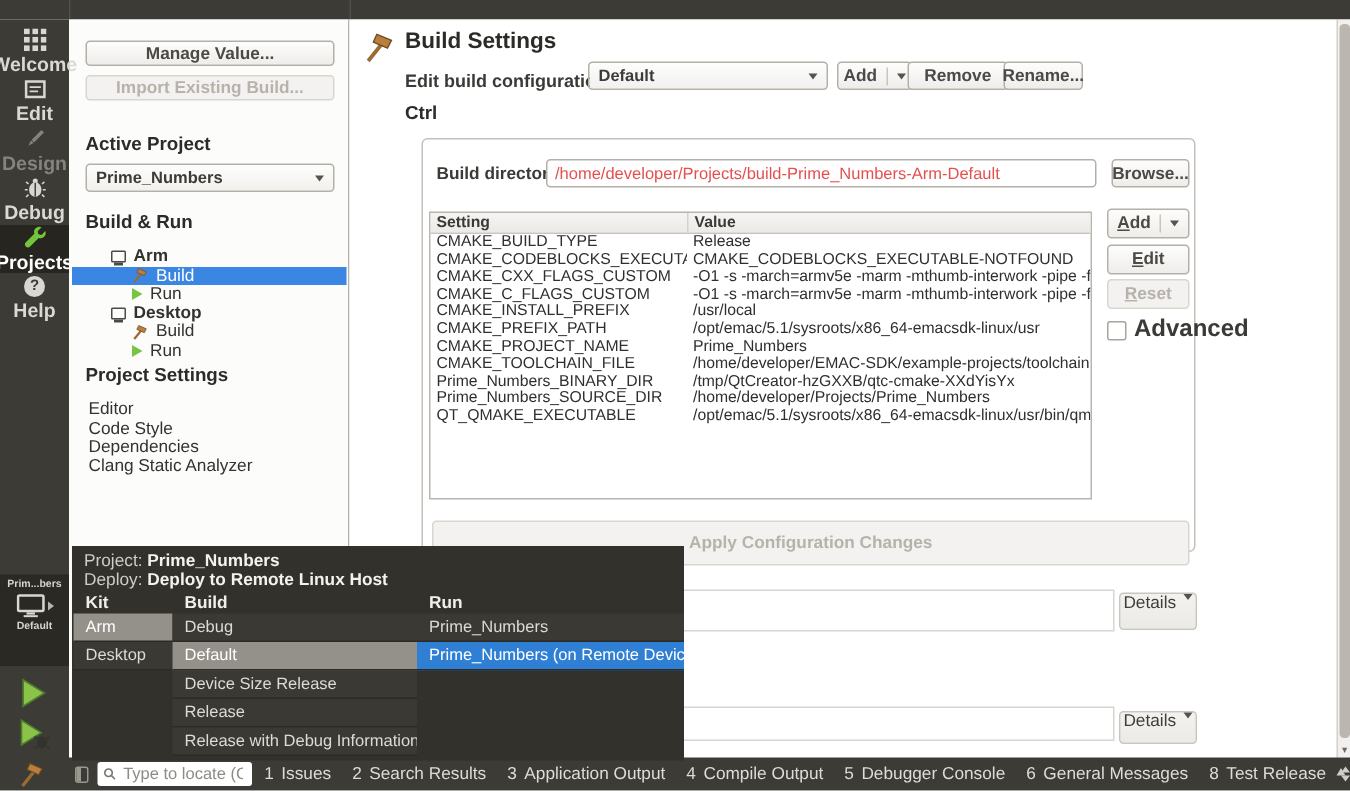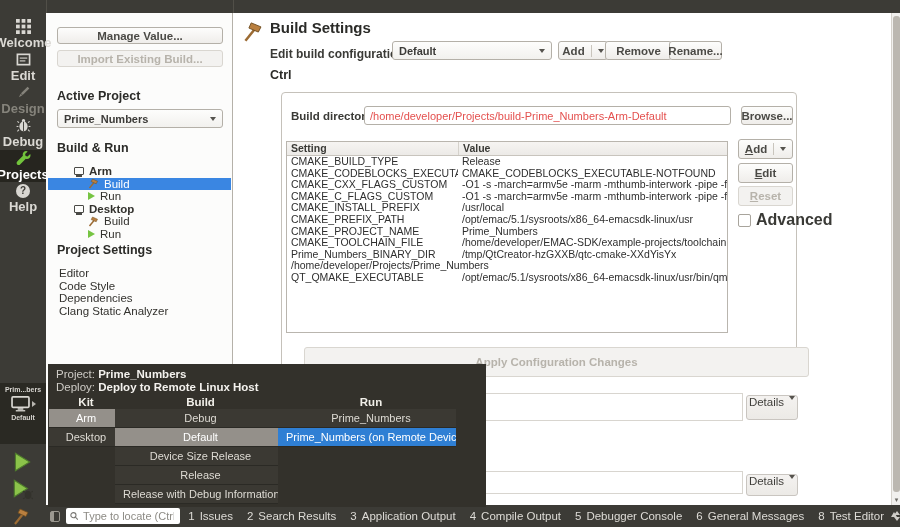--- a/index.html
+++ b/index.html
@@ -63,35 +63,35 @@
   .tbl-head .c1{width:171px;padding-left:4px;box-sizing:border-box;line-height:13px;}
   .tbl-head .c2{flex:1;padding-left:4px;border-left:1px solid #d5d2cc;line-height:13px;box-sizing:border-box;}
   .tbl-row{display:flex;height:11.6px;line-height:11.6px;font-size:10.5px;white-space:nowrap;}
   .tbl-row .c1{width:171px;padding-left:4px;box-sizing:border-box;overflow:hidden;}
   .tbl-row .c2{flex:1;padding-left:4px;box-sizing:border-box;overflow:hidden;}
   .side-btn{position:absolute;left:456px;width:55px;height:20px;}
   .mn{display:block;}
   .mn::first-letter{text-decoration:underline;}
   .split-arrow{display:flex;align-items:center;padding-left:6px;margin-left:6px;border-left:1px solid #c9c5bd;height:12px;}
   .checkbox{width:11px;height:11px;background:#fff;border:1px solid #a8a49c;border-radius:2px;}
-  .apply-btn{position:absolute;left:6px;top:254px;width:505px;height:30px;margin-left:16px;}
+  .apply-btn{position:absolute;left:6px;top:254px;width:505px;height:30px;}
   .details-bar{position:absolute;background:#fff;border:1px solid #d8d5cf;box-sizing:border-box;}
   .details-btn{position:absolute;display:flex;justify-content:center;gap:5px;
     background:linear-gradient(#f4f2f0,#eceae6);border:1px solid #c9c5c0;border-radius:3px;font-size:11.5px;color:#3f3e3a;box-sizing:border-box;}
 
   
   .vscroll{left:891px;top:13px;width:9px;height:492px;background:#f1f0ee;border-left:1px solid #d5d2cc;box-sizing:border-box;z-index:2;}
   .vscroll-handle{position:absolute;left:1px;top:3px;width:7px;height:476px;background:#bbb7b0;border-radius:3px;}
   .vscroll-arrow{position:absolute;left:1px;bottom:1px;width:7px;text-align:center;font-size:7px;color:#6b6964;}
 
   
-  .popup{left:48px;top:364px;width:408px;height:143px;background:#33312b;z-index:5;color:#e6e4de;padding-left:30px;}
+  .popup{left:48px;top:364px;width:408px;height:143px;background:#33312b;z-index:5;color:#e6e4de;}
   .pop-line{position:absolute;left:8px;font-size:11.5px;color:#cfccc6;white-space:nowrap;}
   .pop-line b{color:#f4f2ee;}
-  .pop-col{position:absolute;top:32px;text-align:center;}
+  .pop-col{position:absolute;top:32px;}
   .pop-head{height:13px;line-height:13px;font-weight:700;font-size:11.5px;color:#f1efe9;padding-left:8px;}
   .pop-cell{height:18px;line-height:18px;font-size:11px;color:#dedbd4;padding-left:8px;background:#3b3933;
     border-bottom:1px solid #2b2a25;white-space:nowrap;overflow:hidden;}
   .pop-cell.sel-gray{background:#94908a;color:#ffffff;}
   .pop-cell.sel-blue{background:#2f7fd4;color:#ffffff;}
 
   
   .statusbar{left:46px;top:505px;width:854px;height:22px;background:#3c3b36;z-index:4;display:flex;align-items:center;}
   .toggle-ic{width:11px;height:11px;border:1px solid #9b9890;border-radius:2px;margin-left:4px;position:relative;box-sizing:border-box;}
   .toggle-ic::before{content:"";position:absolute;left:0;top:0;bottom:0;width:3px;background:#9b9890;}
@@ -364,20 +364,21 @@
             <span class="c1">CMAKE_TOOLCHAIN_FILE</span>
             <span class="c2">/home/developer/EMAC-SDK/example-projects/toolchain....</span>
           </div>
 
           <div class="tbl-row">
             <span class="c1">Prime_Numbers_BINARY_DIR</span>
             <span class="c2">/tmp/QtCreator-hzGXXB/qtc-cmake-XXdYisYx</span>
           </div>
 
           <div class="tbl-row">
+            <span class="c1">Prime_Numbers_SOURCE_DIR</span>
             <span class="c2">/home/developer/Projects/Prime_Numbers</span>
           </div>
 
           <div class="tbl-row">
             <span class="c1">QT_QMAKE_EXECUTABLE</span>
             <span class="c2">/opt/emac/5.1/sysroots/x86_64-emacsdk-linux/usr/bin/qm...</span>
           </div>
 
       </div>
 
@@ -496,21 +497,21 @@
           <span>Debugger Console</span>
         </span>
 
         <span class="tab">
           <span>6</span>
           <span>General Messages</span>
         </span>
 
         <span class="tab">
           <span>8</span>
-          <span>Test Editor</span>
+          <span>Test Release</span>
         </span>
 
     </div>
     <span class="updown">
         <i class="u"></i>
         <i class="d"></i>
       </span>
     <span class="bar-up"></span>
   </div>
 

